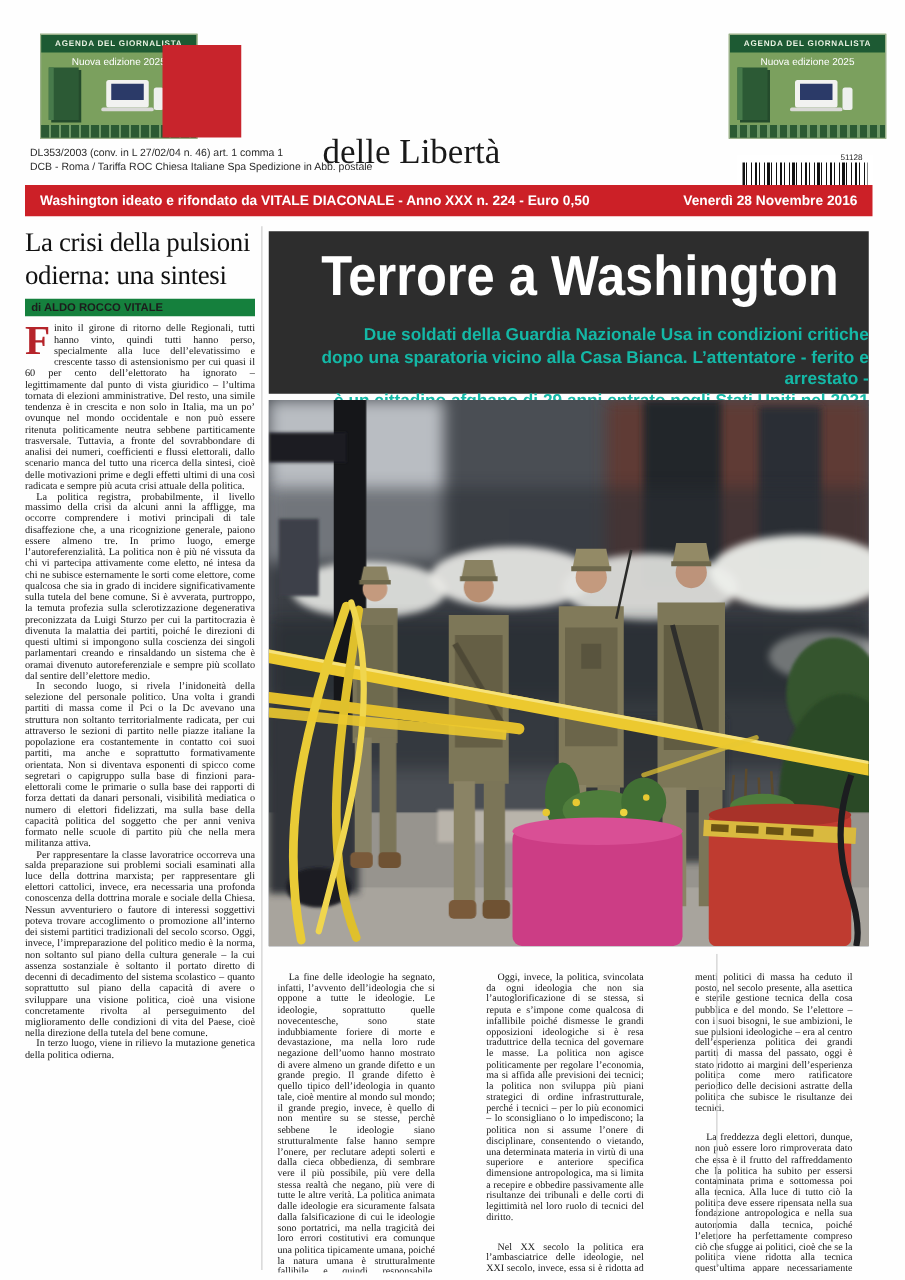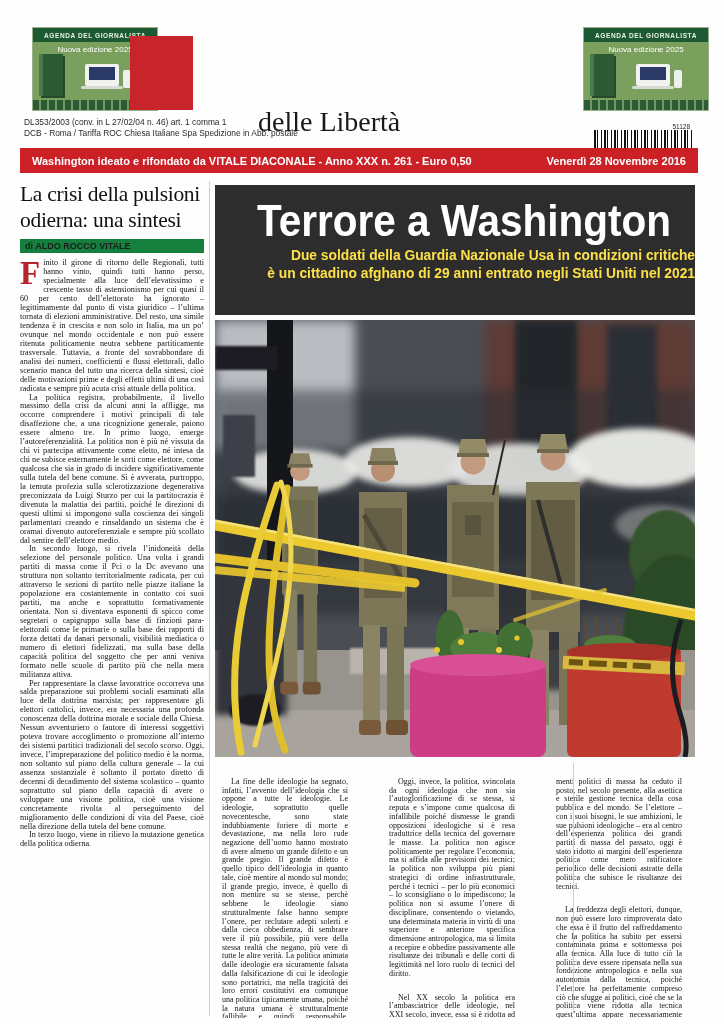--- a/index.html
+++ b/index.html
@@ -52,22 +52,22 @@
   .body-text p.first{text-indent:0;}
   .dropcap{float:left;font-size:33px;line-height:.8;color:#b5242a;font-weight:bold;margin:1px 3px 0 0;}
 
   .vrule{position:absolute;top:181px;width:1px;background:#cfcfcf;}
 
   
   .story-box{position:absolute;left:215px;top:185px;width:480px;height:130px;background:#2d2d2d;color:#fff;
              text-align:right;}
   .headline{margin-top:10px;font-family:"Liberation Sans",sans-serif;font-size:45px;font-weight:bold;
             transform:scaleX(.9);transform-origin:center;white-space:nowrap;}
-  .subheadline{margin-top:0;font-family:"Liberation Sans",sans-serif;font-size:13.8px;font-weight:bold;
-               line-height:1.28;color:#fde047;}
+  .subheadline{margin-top:12px;font-family:"Liberation Sans",sans-serif;font-size:13.8px;font-weight:bold;
+               line-height:1.28;color:#14b8a6;}
 
   .photo{position:absolute;left:215px;top:320px;width:480px;height:437px;overflow:hidden;background:#4a4e54;}
 
   
   .bottom-cols{position:absolute;left:207px;top:763px;width:492px;height:255px;display:flex;gap:11px;overflow:hidden;}
   .bcol{width:156px;font-size:8px;line-height:1.09;text-align:justify;color:#141414;}
   .bcol p{margin:15px;text-indent:9px;}
   .bcol p.nofirst{text-indent:0;}
 </style>
 </head>
@@ -101,21 +101,21 @@
     <div class="agenda-foot"></div>
   </div>
 
   <div class="barcode-wrap">
     <div class="barcode-top">51128</div>
     <div class="barcode-bars"></div>
     <div class="barcode-num">9 771590 991009</div>
   </div>
 
   <div class="banner">
-    <div><span>Washington ideato e rifondato da </span><span class="author">VITALE DIACONALE</span><span> - Anno XXX n. 261 - Euro 0,50</span></div>
+    <div><span>Washington ideato e rifondato da </span><span class="author">VITALE DIACONALE</span><span> - Anno XXX n. 224 - Euro 0,50</span></div>
     <div>Venerdì 28 Novembre 2016</div>
   </div>
 
   <div class="vrule" style="left:209px;height:835px;"></div>
 
   <div class="left-col">
     <div class="left-title">La crisi della pulsioni odierna: una sintesi</div>
     <div class="byline-bar">di ALDO ROCCO VITALE</div>
     <div class="body-text">
       <p class="first"><span class="dropcap">F</span><span>inito il girone di ritorno delle Regionali, tutti hanno vinto, quindi tutti hanno perso, specialmente alla luce dell’elevatissimo e crescente tasso di astensionismo per cui quasi il 60 per cento dell’elettorato ha ignorato – legittimamente dal punto di vista giuridico – l’ultima tornata di elezioni amministrative. Del resto, una simile tendenza è in crescita e non solo in Italia, ma un po’ ovunque nel mondo occidentale e non può essere ritenuta politicamente neutra sebbene partiticamente trasversale. Tuttavia, a fronte del sovrabbondare di analisi dei numeri, coefficienti e flussi elettorali, dallo scenario manca del tutto una ricerca della sintesi, cioè delle motivazioni prime e degli effetti ultimi di una così radicata e sempre più acuta crisi attuale della politica.</span></p>
@@ -123,20 +123,21 @@
       <p>In secondo luogo, si rivela l’inidoneità della selezione del personale politico. Una volta i grandi partiti di massa come il Pci o la Dc avevano una struttura non soltanto territorialmente radicata, per cui attraverso le sezioni di partito nelle piazze italiane la popolazione era costantemente in contatto coi suoi partiti, ma anche e soprattutto formativamente orientata. Non si diventava esponenti di spicco come segretari o capigruppo sulla base di finzioni para-elettorali come le primarie o sulla base dei rapporti di forza dettati da danari personali, visibilità mediatica o numero di elettori fidelizzati, ma sulla base della capacità politica del soggetto che per anni veniva formato nelle scuole di partito più che nella mera militanza attiva.</p>
       <p>Per rappresentare la classe lavoratrice occorreva una salda preparazione sui problemi sociali esaminati alla luce della dottrina marxista; per rappresentare gli elettori cattolici, invece, era necessaria una profonda conoscenza della dottrina morale e sociale della Chiesa. Nessun avventuriero o fautore di interessi soggettivi poteva trovare accoglimento o promozione all’interno dei sistemi partitici tradizionali del secolo scorso. Oggi, invece, l’impreparazione del politico medio è la norma, non soltanto sul piano della cultura generale – la cui assenza sostanziale è soltanto il portato diretto di decenni di decadimento del sistema scolastico – quanto soprattutto sul piano della capacità di avere o sviluppare una visione politica, cioè una visione concretamente rivolta al perseguimento del miglioramento delle condizioni di vita del Paese, cioè nella direzione della tutela del bene comune.</p>
       <p>In terzo luogo, viene in rilievo la mutazione genetica della politica odierna.</p>
     </div>
   </div>
 
   <div class="story-box">
     <div class="headline">Terrore a Washington</div>
     <div class="subheadline">
       <div>Due soldati della Guardia Nazionale Usa in condizioni critiche</div>
+      <div>dopo una sparatoria vicino alla Casa Bianca. L’attentatore - ferito e arrestato -</div>
       <div>è un cittadino afghano di 29 anni entrato negli Stati Uniti nel 2021</div>
     </div>
   </div>
 
   <div class="photo">
     <svg width="480" height="437" viewBox="0 0 480 437" xmlns="http://www.w3.org/2000/svg">
       <defs>
         <filter id="b6">
             <feGaussianBlur stdDeviation="6"></feGaussianBlur>
           </filter>

